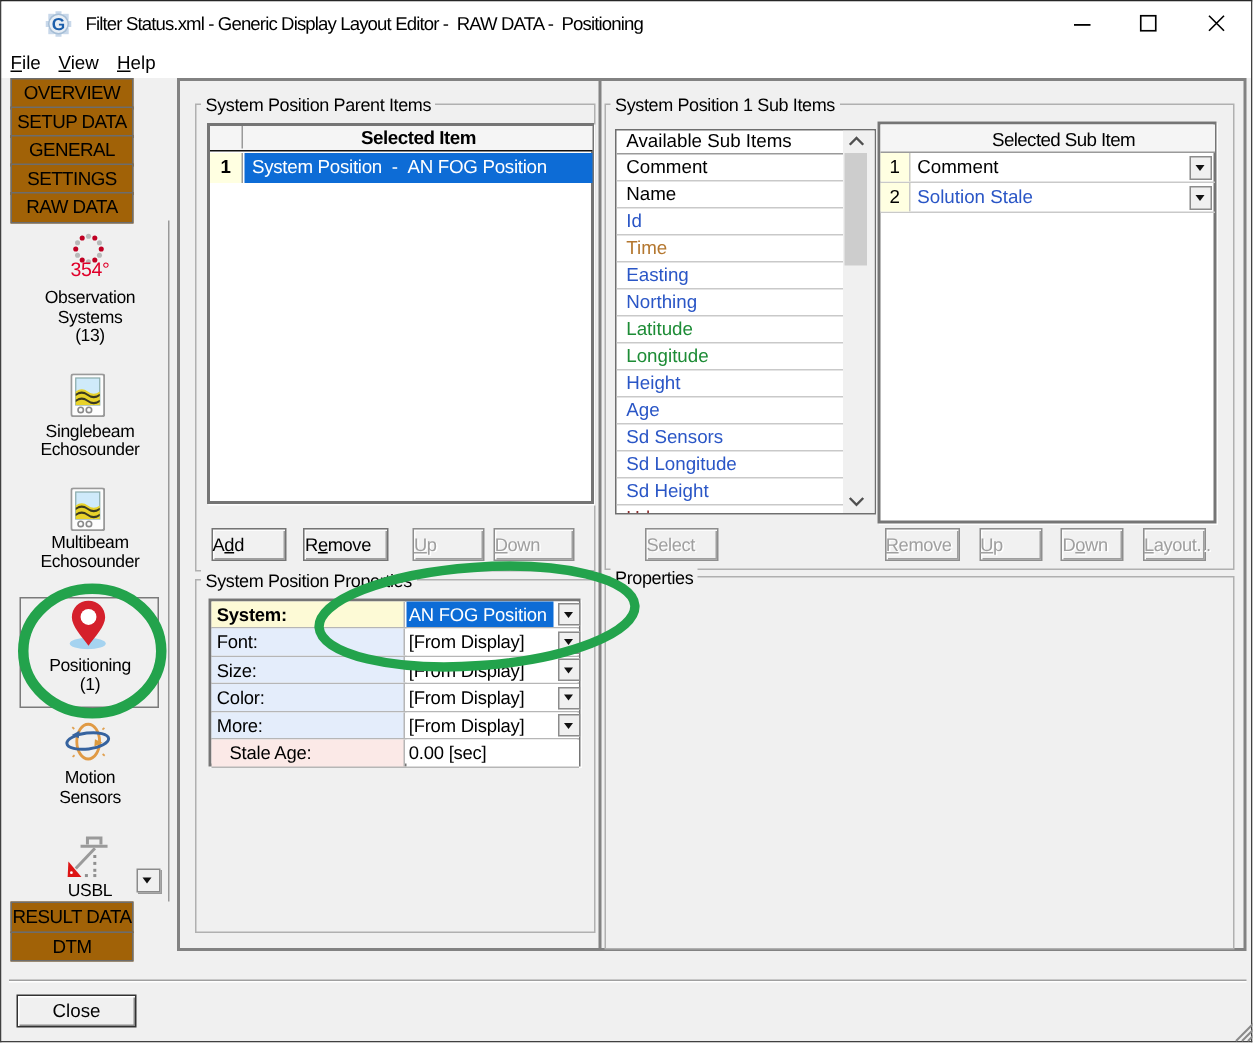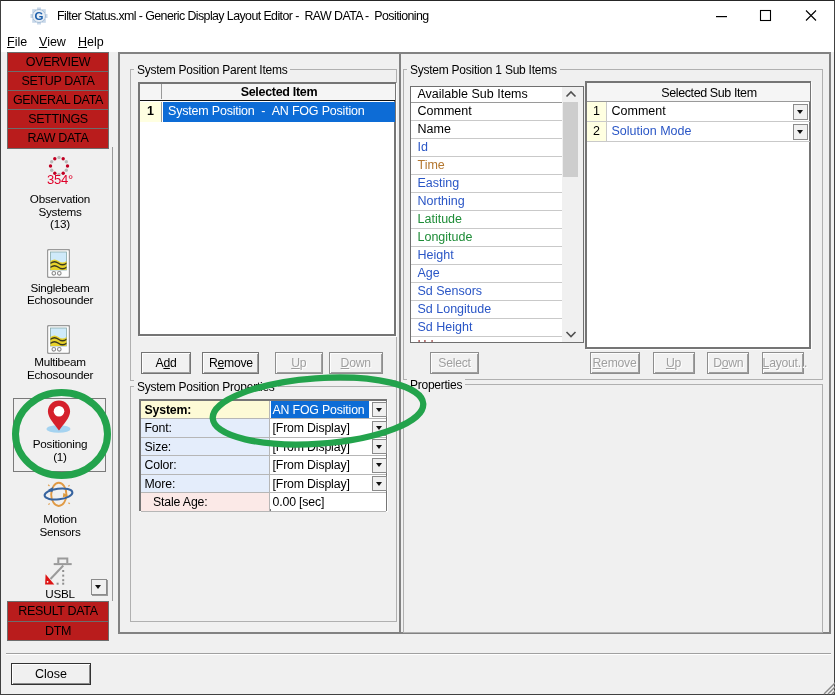--- a/index.html
+++ b/index.html
@@ -8,39 +8,39 @@
 #win { position:absolute; left:0; top:0; width:835px; height:695px;
   border:1px solid #404040; border-top:1px solid #262626; background:#f0f0f0; }
 #titlebar { position:absolute; left:0; top:0; width:833px; height:29px; background:#fff; }
 #appicon { position:absolute; left:29px; top:6px; width:18px; height:18px; }
 #title { position:absolute; left:56px; top:8px; font-size:12.4px; letter-spacing:-0.58px; color:#000; white-space:pre; }
 .winbtn { position:absolute; top:0; }
 #menubar { position:absolute; left:0; top:29px; width:833px; height:22px; background:#fff; font-size:12.5px; }
 .menuitem { position:absolute; top:5px; }
 .menuitem u { text-decoration:underline; }
 #client { position:absolute; left:0; top:51px; width:833px; height:642px; background:#f0f0f0; }
-.tab { position:absolute; left:6px; width:102px; height:20.5px; border:1.5px solid #6d6d6d;
-  background:#b91c1c; text-align:center; font-size:12.5px; letter-spacing:-0.35px; line-height:19.5px; color:#000; }
+.tab { position:absolute; left:6px; width:82px; height:20.5px; border:1.5px solid #6d6d6d;
+  background:#a16207; text-align:center; font-size:12.5px; letter-spacing:-0.35px; line-height:19.5px; color:#000; }
 #iconlist { position:absolute; left:6px; top:95px; width:106px; height:454px;
   border-right:1px solid #999; }
 .icaption { position:absolute; width:106px; text-align:center; font-size:11.7px; letter-spacing:-0.25px; color:#000; line-height:12.5px; }
 #posbox { position:absolute; left:6px; top:251px; width:93px; height:74px; border:1px solid #7a7a7a; }
 #sep { position:absolute; left:5px; top:601px; width:825px; height:2px;
   border-top:1px solid #a0a0a0; border-bottom:1px solid #fff; }
 #closebtn { position:absolute; left:10px; top:611px; width:80px; height:22px; background:#f0f0f0;
   border:1.5px solid #323232; box-shadow:inset 1px 1px 0 #fff, inset -1px -1px 0 #8a8a8a;
   text-align:center; font-size:12.5px; line-height:20px; }
 #mainpanel { position:absolute; left:117px; top:0px; width:713px; height:582px;
   border:2px solid #828282; background:#f0f0f0; }
 #vsplit { position:absolute; left:278.5px; top:0; width:2px; height:578px; background:#828282; }
 .group { position:absolute; border:1px solid #b0b0b0; }
 .grouplabel { position:absolute; top:-7px; background:#f0f0f0; font-size:12px; letter-spacing:-0.25px; padding:0 3px; color:#000; white-space:nowrap; }
 .btn { position:absolute; height:22px; background:#f1f1f1; border:1px solid #747474;
   box-shadow:inset 1px 1px 0 #fdfdfd, inset -1px -1px 0 #9f9f9f;
-  text-align:center; font-size:12.2px; letter-spacing:-0.25px; line-height:20px; color:#000; }
+  font-size:12.2px; letter-spacing:-0.25px; line-height:20px; color:#000; }
 .btn.dis { color:#9f9f9f; border-color:#8e8e8e; text-shadow:1px 1px 0 #fff; }
 .btn u { text-decoration:underline; }
 .ddbtn { position:absolute; background:#f0f0f0; border:1px solid #8b8b8b; }
 .ddbtn:after { content:""; position:absolute; left:50%; top:50%; margin-left:-3.5px; margin-top:-2px;
   border-left:3.5px solid transparent; border-right:3.5px solid transparent; border-top:4.5px solid #111; }
 
 #ptable { position:absolute; left:18px; top:27.5px; width:258px; height:254px;
   background:#fff; border:2px solid #757575; box-shadow:1px 1px 0 #fdfdfd; }
 #ptable .hdr { position:absolute; left:0; top:0; width:255px; height:17px; text-indent:23px; letter-spacing:-0.3px;
   border-bottom:1.5px solid #111; font-weight:bold; font-size:12.5px; text-align:center; line-height:16px; background:#f5f5f5;}
@@ -284,21 +284,21 @@
         </div>
       </div>
       <div id="stable">
         <div class="hdr">Selected Sub Item</div>
         <div class="srow" style="top:19.5px;">
           <div class="num">1</div>
             <div class="txt">Comment</div>
         </div>
         <div class="srow" style="top:39.5px;">
           <div class="num">2</div>
-            <div class="txt blue">Solution Mode</div>
+            <div class="txt blue">Solution Stale</div>
         </div>
       </div>
       <div class="ddbtn" style="left:673px; top:50px; width:15px; height:15.5px;"></div>
       <div class="ddbtn" style="left:673px; top:70px; width:15px; height:15.5px;"></div>
       <div class="btn dis" style="left:298px; top:297.5px; width:49px;margin-left:12px;">Select</div>
       <div class="btn dis" style="left:469.5px; top:297.5px; width:50px;"><u>R</u>emove</div>
       <div class="btn dis" style="left:532.5px; top:297.5px; width:42px;"><u>U</u>p</div>
       <div class="btn dis" style="left:587.3px; top:297.5px; width:42px;">D<u>o</u>wn</div>
       <div class="btn dis" style="left:641.6px; top:297.5px; width:42.4px;"><u>L</u>ayout...</div>
 

